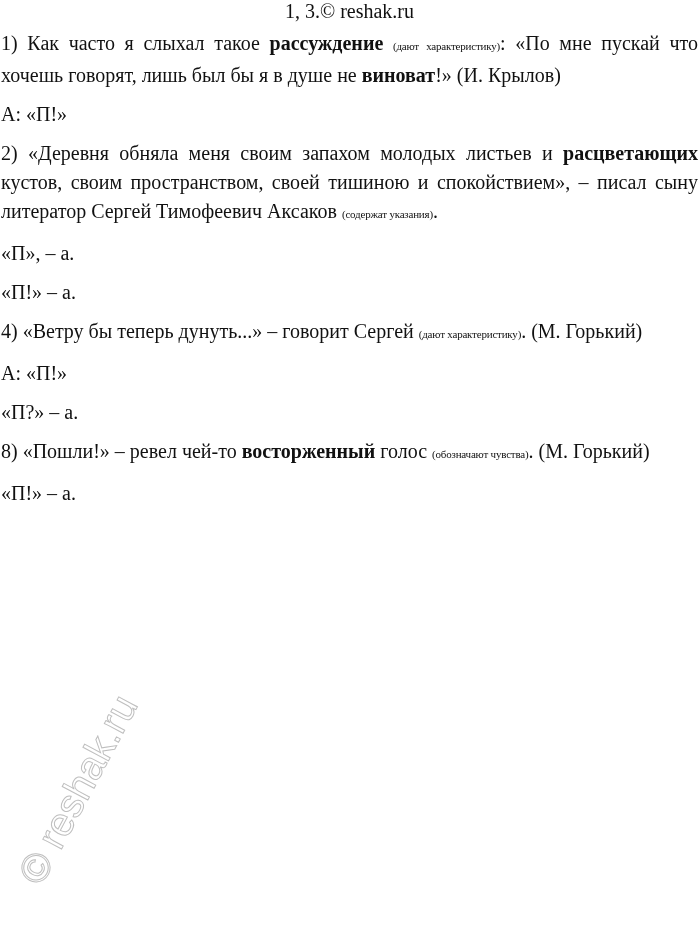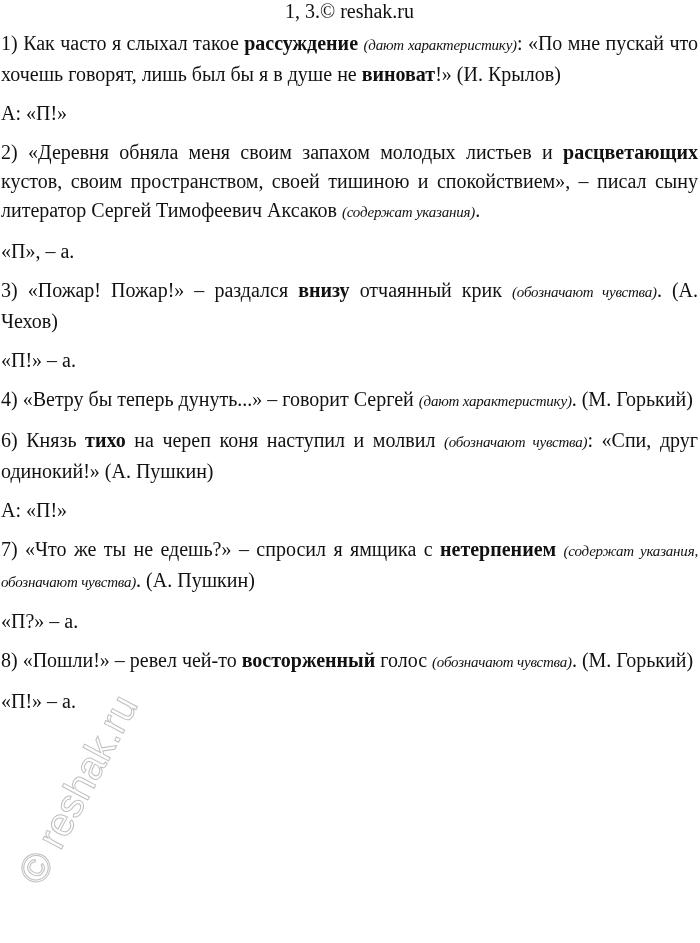--- a/index.html
+++ b/index.html
@@ -34,22 +34,21 @@
   }
   .p {
     text-align: justify;
     margin: 0 0 10px 0;
   }
   .ans {
     margin: 0 0 10px 0;
   }
   .b { font-weight: bold; }
   .note {
-    font-style: italic;
-    font-size: 15px;
+    font-size: 11px;
     letter-spacing: -0.2px;
   }
   .watermark {
     position: absolute;
     left: 20px;
     top: 800px;
     width: 150px;
     height: 80px;
     transform: rotate(-62deg);
     transform-origin: 60px 40px;
@@ -83,51 +82,31 @@
 
   <div class="p">
     <span>2)</span>
     <span>«Деревня обняла меня своим запахом молодых листьев и</span>
     <span class="b">расцветающих</span>
     <span>кустов, своим пространством, своей тишиною и спокойствием», – писал сыну литератор Сергей Тимофеевич Аксаков</span>
     <span class="note">(содержат указания)</span><span>.</span>
   </div>
   <div class="ans">«П», – а.</div>
 
-  <div class="p">
-    <span>3)</span>
-    <span>«Пожар! Пожар!» – раздался</span>
-    <span class="b">внизу</span>
-    <span>отчаянный крик</span>
-    <span class="note">(обозначают чувства)</span><span>. (А. Чехов)</span>
-  </div>
   <div class="ans">«П!» – а.</div>
 
   <div class="p">
     <span>4)</span>
     <span>«Ветру бы теперь дунуть...» – говорит Сергей</span>
     <span class="note">(дают характеристику)</span><span>. (М. Горький)</span>
   </div>
 
 
-  <div class="p">
-    <span>6)</span>
-    <span>Князь</span>
-    <span class="b">тихо</span>
-    <span>на череп коня наступил и молвил</span>
-    <span class="note">(обозначают чувства)</span><span>: «Спи, друг одинокий!» (А. Пушкин)</span>
-  </div>
   <div class="ans">А: «П!»</div>
 
-  <div class="p">
-    <span>7)</span>
-    <span>«Что же ты не едешь?» – спросил я ямщика с</span>
-    <span class="b">нетерпением</span>
-    <span class="note">(содержат указания, обозначают чувства)</span><span>. (А. Пушкин)</span>
-  </div>
   <div class="ans">«П?» – а.</div>
 
   <div class="p">
     <span>8)</span>
     <span>«Пошли!» – ревел чей-то</span>
     <span class="b">восторженный</span>
     <span>голос</span>
     <span class="note">(обозначают чувства)</span><span>. (М. Горький)</span>
   </div>
   <div class="ans">«П!» – а.</div>

